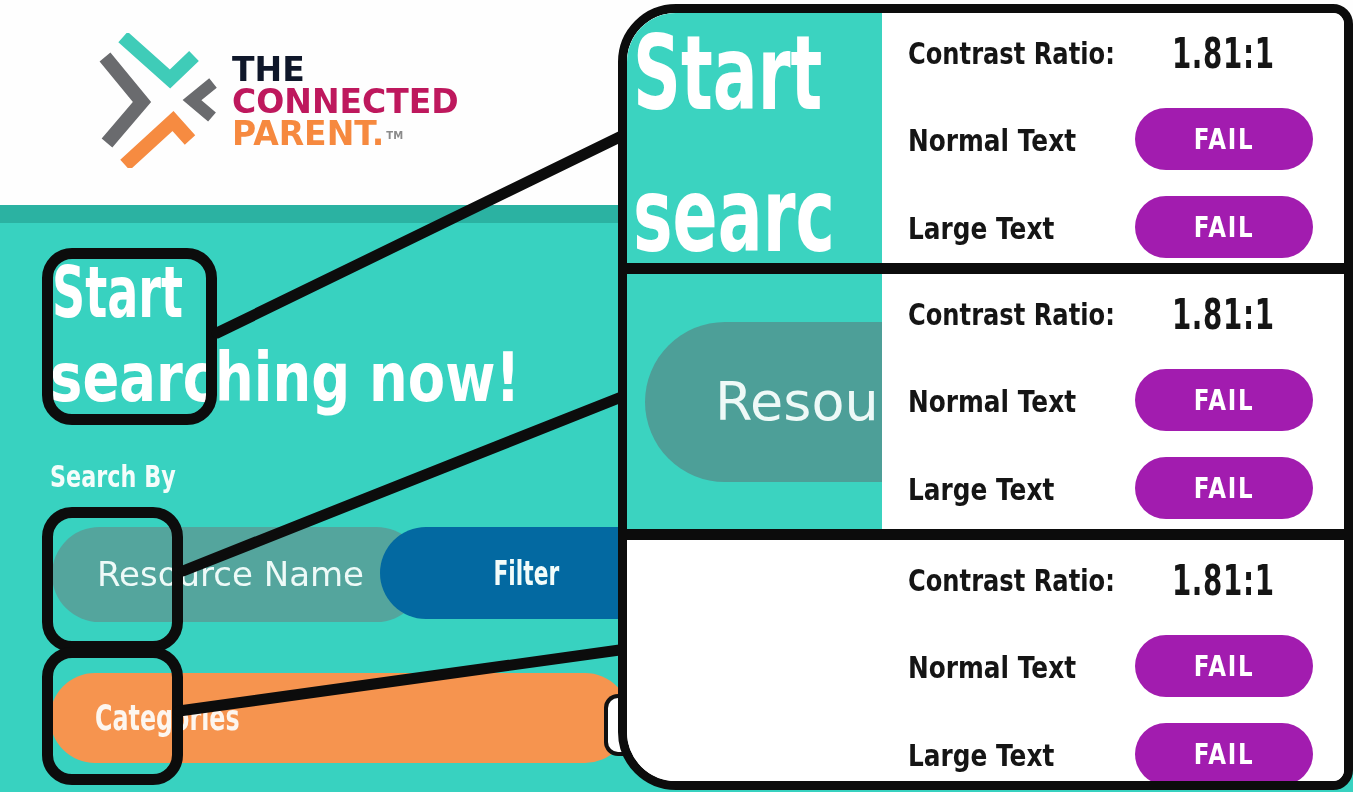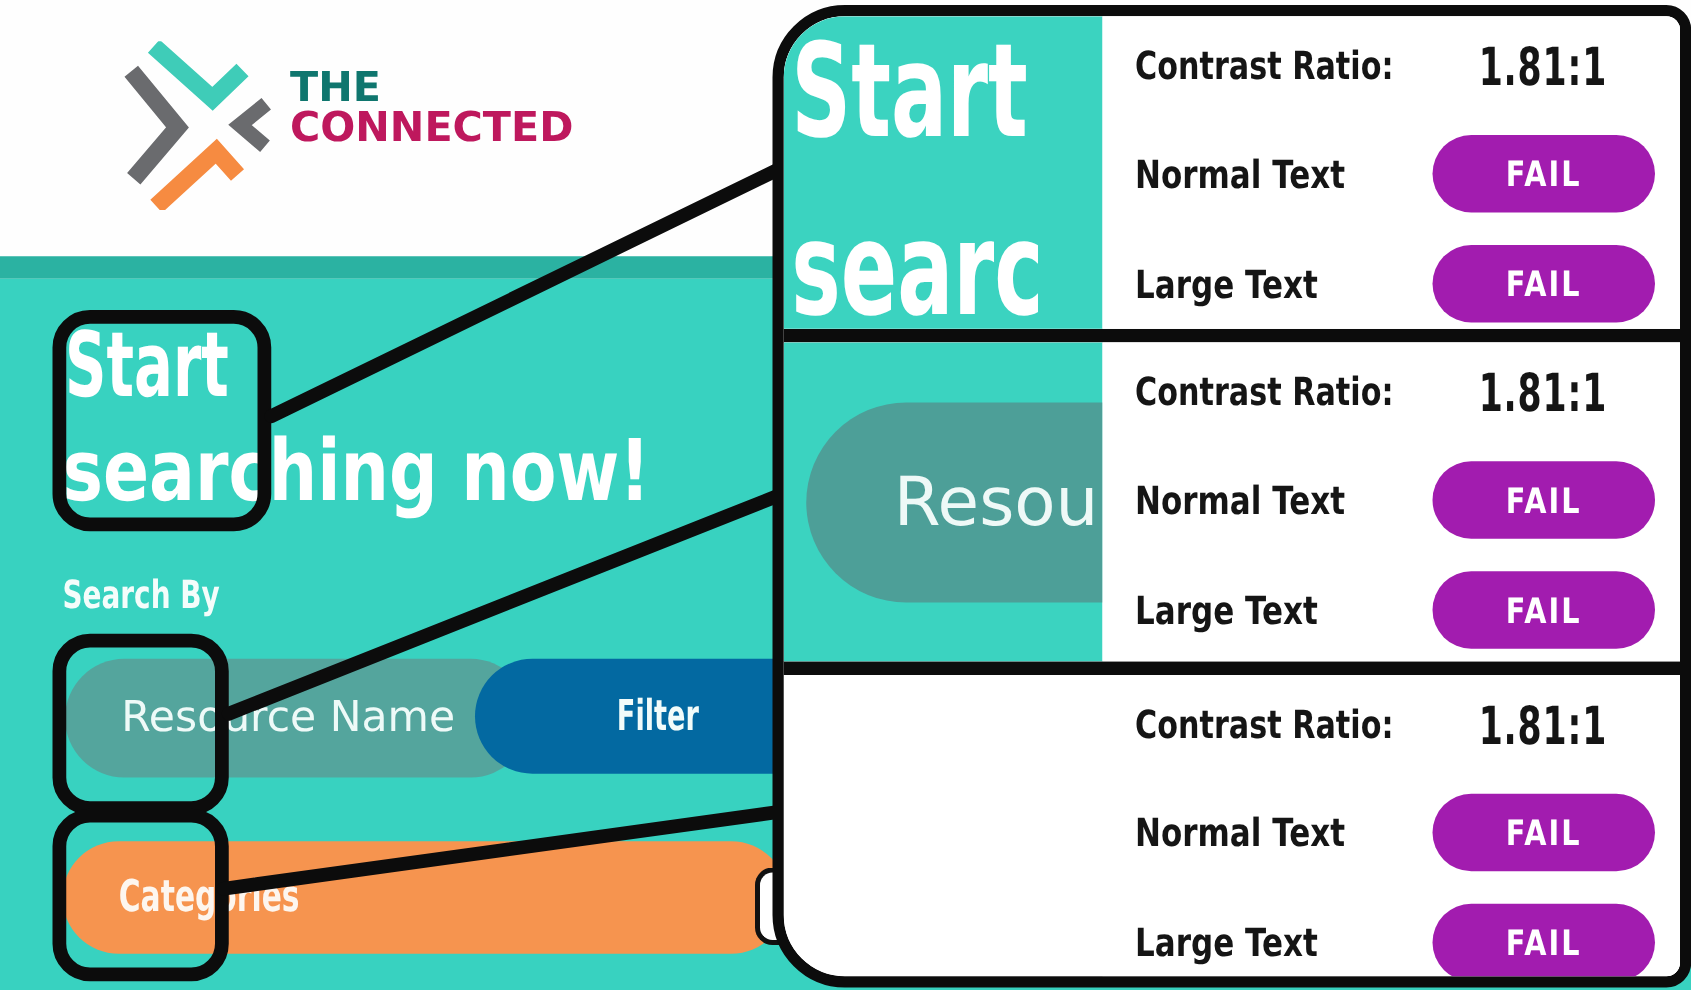--- a/index.html
+++ b/index.html
@@ -7,21 +7,21 @@
          font-family:"DejaVu Sans","Liberation Sans",sans-serif;}
 
   
   .header-white{position:absolute;left:0;top:0;width:100%;height:205px;background:#fefefe;z-index:1;}
   .teal-band{position:absolute;left:0;top:205px;width:100%;height:18px;background:#2bb2a2;z-index:1;}
   .teal-bg{position:absolute;left:0;top:223px;width:100%;height:569px;background:#38d2c0;z-index:1;}
 
   
   .logo-mark{position:absolute;left:98px;top:33px;width:120px;height:135px;z-index:2;}
   .logo-text{position:absolute;left:232px;top:54px;z-index:2;line-height:32px;font-weight:bold;letter-spacing:0px;}
-  .logo-the{font-size:33px;color:#0f766e;}
+  .logo-the{font-size:33px;color:#0f172a;}
   .logo-connected{font-size:33px;color:#be185d;}
   .logo-parent{font-size:33px;color:#f6893f;}
   .logo-tm{font-size:10px;color:#8a8a8a;vertical-align:6px;font-weight:bold;margin-left:2px;}
 
   
   .hl{position:absolute;color:#ffffff;font-weight:bold;z-index:2;white-space:nowrap;transform-origin:left top;}
   .hl1{left:52px;top:250px;font-size:72px;transform:scaleX(.64);}
   .hl2{left:50px;top:338px;font-size:68px;transform:scaleX(.80);}
   .search-by{position:absolute;left:50px;top:458px;font-size:31px;font-weight:bold;color:#f4fdfb;
              z-index:2;transform:scaleX(.72);transform-origin:left top;white-space:nowrap;}
@@ -53,21 +53,21 @@
   .lines-svg{position:absolute;left:0;top:0;width:1353px;height:792px;z-index:5;pointer-events:none;}
 
   
   .panel-group{position:absolute;left:618px;top:4px;width:735px;height:786px;background:#ffffff;
                border:9px solid #0c0c0c;border-radius:58px 20px 20px 58px;box-sizing:border-box;
                overflow:hidden;z-index:6;display:flex;flex-direction:column;}
   .pdiv{height:11px;background:#0c0c0c;flex:none;}
   .psec{position:relative;flex:none;background:#ffffff;}
   .psec1{height:250px;} .psec2{height:255px;} .psec3{height:241px;}
   .pimg{position:absolute;left:0;top:0;width:255px;height:100%;background:#3bd3c0;overflow:hidden;}
-  .pinfo{position:absolute;left:255px;right:0;top:0;height:100%;background:#ffffff;}
+  .pinfo{position:absolute;left:255px;right:11px;top:0;height:100%;background:#ffffff;}
 
   .zoom-head{position:absolute;left:6px;color:#ffffff;font-weight:bold;font-size:104px;white-space:nowrap;
              transform:scaleX(.64);transform-origin:left top;line-height:1;}
   .zh1{top:8px;} .zh2{top:150px;}
   .zpill-teal{position:absolute;left:18px;top:48px;width:280px;height:160px;border-radius:80px 0 0 80px;
               background:#4d9f98;}
   .zpill-teal .ztext{position:absolute;left:70px;top:0;height:160px;line-height:160px;font-size:54px;
                      color:#eef9f7;white-space:nowrap;}
   .zpill-orange{position:absolute;left:8px;top:38px;width:280px;height:140px;border-radius:70px 0 0 70px;
                 background:#f6934e;}
@@ -97,20 +97,21 @@
 
   <svg class="logo-mark" viewBox="0 0 120 135">
     <polyline points="7,24 44,69 9,110" fill="none" stroke="#6a6b6e" stroke-width="14"></polyline>
     <polyline points="25,4 72,46 96,23" fill="none" stroke="#3fccb8" stroke-width="14"></polyline>
     <polyline points="115,50 94,67 114,84" fill="none" stroke="#6a6b6e" stroke-width="12"></polyline>
     <polyline points="27,132 75,88 92,107" fill="none" stroke="#f68b41" stroke-width="14"></polyline>
   </svg>
   <div class="logo-text">
     <div class="logo-the">THE</div>
     <div class="logo-connected">CONNECTED</div>
+    <div class="logo-parent"><span>PARENT.</span><span class="logo-tm">TM</span></div>
   </div>
 
   <div class="hl hl1">Start</div>
   <div class="hl hl2">searching now!</div>
   <div class="search-by">Search By</div>
 
   <div class="resource-pill">
     <div class="resource-label">Resource Name</div>
   </div>
   <div class="filter-btn">

